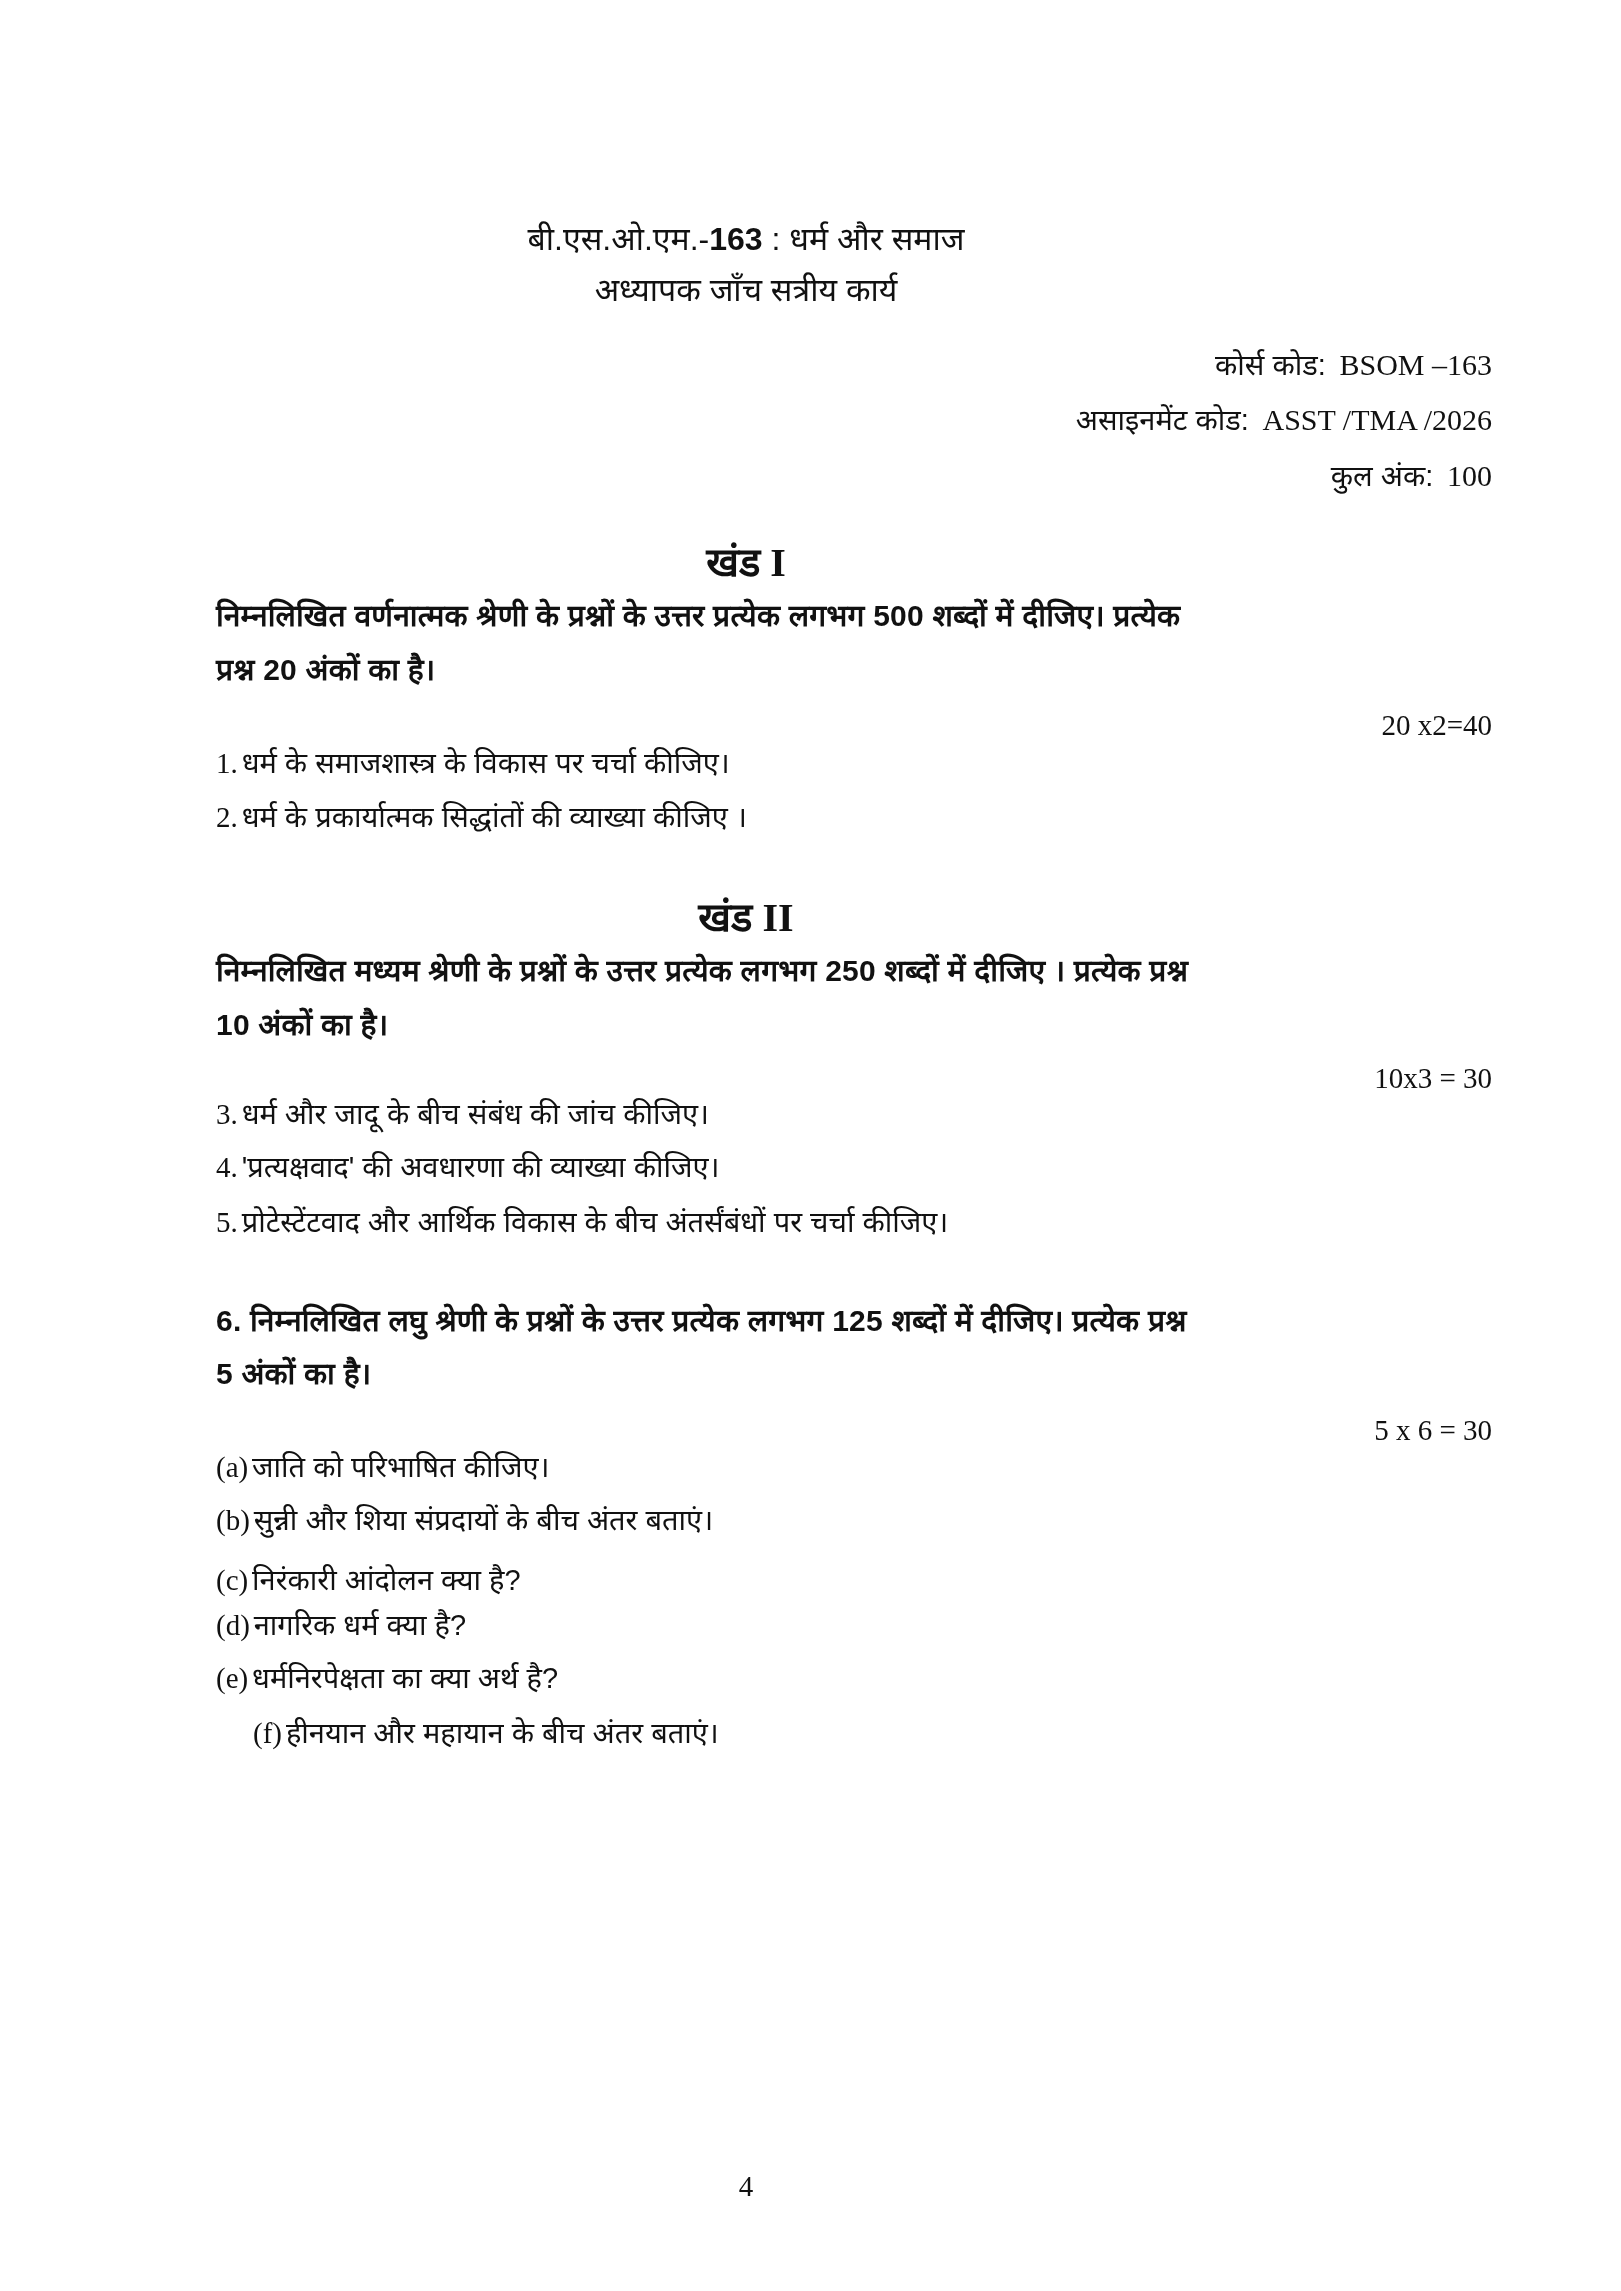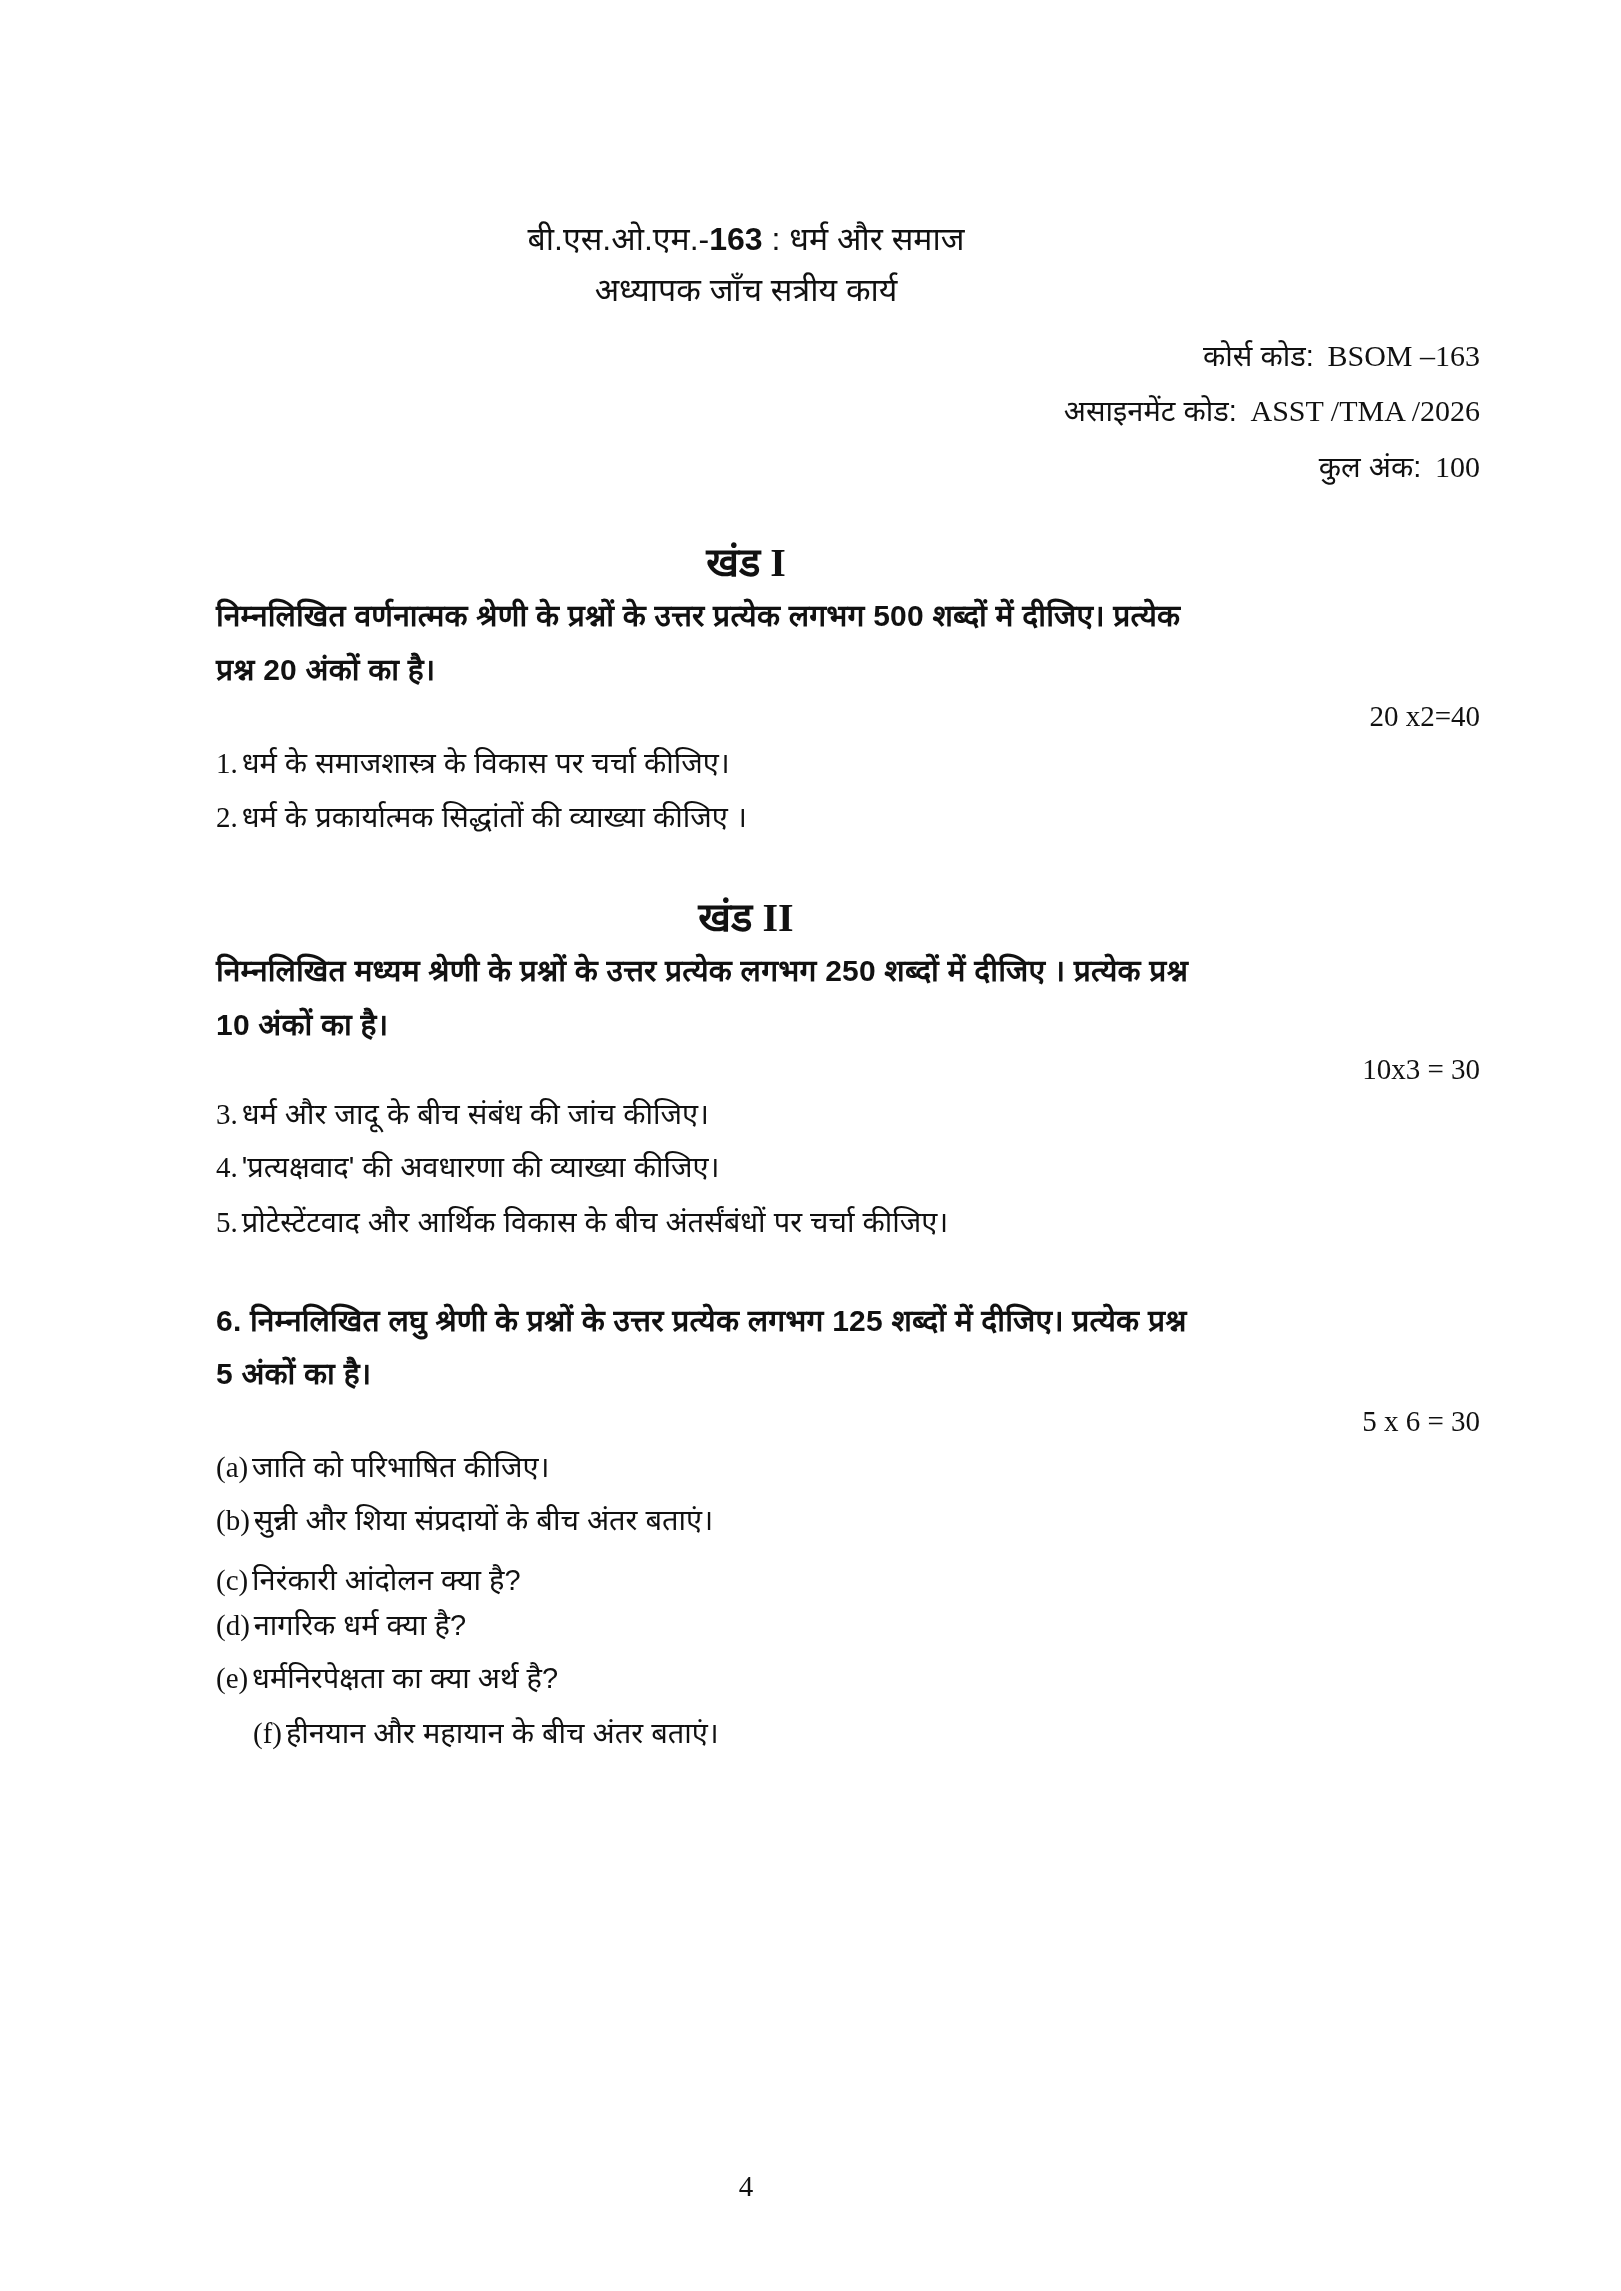--- a/index.html
+++ b/index.html
@@ -19,22 +19,23 @@
       position: absolute;
       white-space: nowrap;
       line-height: 1;
     }
     .center {
       left: 0;
       width: 1492px;
       text-align: center;
     }
     .right {
-      right: 141px;
+      right: 129px;
       text-align: left;
+      margin-top: 9px;
     }
     .left {
       left: 216px;
     }
     .title {
       font-family: "Liberation Sans", "DejaVu Sans", sans-serif;
       font-size: 32px;
     }
     .title b { font-weight: 700; }
     .meta {

